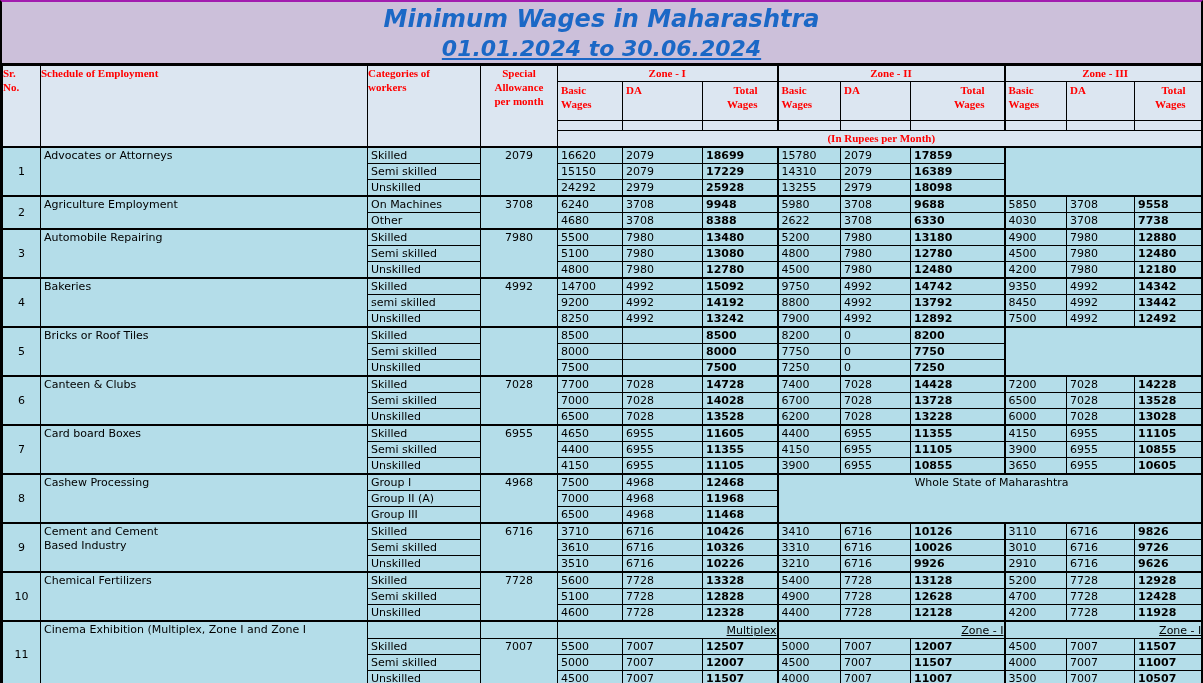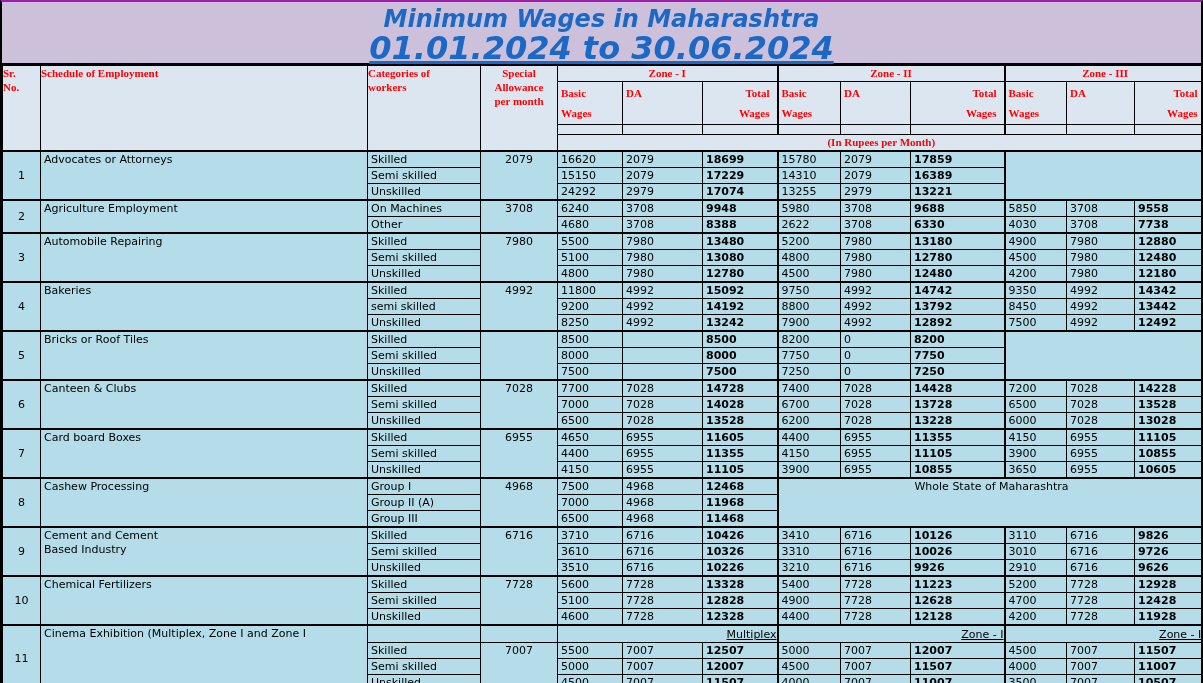--- a/index.html
+++ b/index.html
@@ -12,39 +12,39 @@
     border-left:2px solid #000; border-right:2px solid #000; border-top:2px solid #a21caf;
     overflow:hidden;
   }
   .title-band {
     height:61px; background:var(--title-band-bg, #ccc0da);
     border-bottom:2px solid #000;
     text-align:center; color:var(--title-text, #1e6bc8);
     font-weight:bold; font-style:italic;
   }
   .title-line1 { font-size:24px; line-height:31px; padding-top:2px; }
-  .title-line2 { font-size:32px; line-height:27px; text-decoration:underline; }
+  .title-line2 { font-size:22px; line-height:27px; text-decoration:underline; }
 
   table.wage-table {
     border-collapse:collapse; table-layout:fixed; width:1199px;
   }
   .wage-table th, .wage-table td {
     border:1px solid #000; padding:0; overflow:hidden;
     font-size:11px;
   }
   thead th, thead td {
     background:var(--header-bg, #dce6f1); color:var(--header-text, #ff0000);
     font-weight:bold; text-align:left;font-family:Liberation Serif, serif;
   }
   .pre { white-space:pre-line; }
   .hL { vertical-align:top; padding:1px 3px; line-height:14px; }
   .spec-h { text-align:center; padding:1px 0; }
   .zone-h { text-align:center; height:15px; line-height:15px; }
-  .subcols th { height:36px; vertical-align:top; padding:1px 3px; line-height:20px;margin-top:28px; }
-  .subcols th.tot { text-align:right; padding-right:7px; }
+  .subcols th { height:36px; vertical-align:top; padding:1px 3px; line-height:14px;margin-top:28px; }
+  .subcols th.tot { text-align:right; padding-right:19px; }
   .spacer td { height:9px; }
   .rupees { text-align:center; height:15px; line-height:15px; font-weight:bold; }
 
   tbody { background:var(--data-bg, #b4dde9); color:var(--data-text, #000000); }
   tbody td { height:15px; line-height:13px; vertical-align:middle; }
   td.sr { text-align:center; vertical-align:middle; }
   td.schedule { vertical-align:top; white-space:pre-line; padding:1px 2px 4px 3px; line-height:14px; overflow:hidden;margin-left:44px; }
   td.cat { padding-left:3px; white-space:nowrap;margin-top:20px; }
   td.special { text-align:center; vertical-align:top; padding-top:1px; }
   td.num { padding-left:3px; }
@@ -145,24 +145,24 @@
           <td class="num">2079</td>
           <td class="num total zend">17229</td>
           <td class="num">14310</td>
           <td class="num">2079</td>
           <td class="num total zend">16389</td>
         </tr>
         <tr>
           <td class="cat vR">Unskilled</td>
           <td class="num">24292</td>
           <td class="num">2979</td>
-          <td class="num total zend">17074</td>
+          <td class="num total zend">25928</td>
           <td class="num">13255</td>
           <td class="num">2979</td>
-          <td class="num total zend">13221</td>
+          <td class="num total zend">18098</td>
         </tr>
         <tr class="group-start">
           <td class="sr vR" rowspan="2">2</td>
           <td class="schedule vR" rowspan="2">Agriculture Employment</td>
           <td class="cat vR">On Machines</td>
           <td class="special vR" rowspan="2">3708</td>
           <td class="num">6240</td>
           <td class="num">3708</td>
           <td class="num total zend">9948</td>
           <td class="num">5980</td>
@@ -221,21 +221,21 @@
           <td class="num total zend">12480</td>
           <td class="num">4200</td>
           <td class="num">7980</td>
           <td class="num total zend">12180</td>
         </tr>
         <tr class="group-start">
           <td class="sr vR" rowspan="3">4</td>
           <td class="schedule vR" rowspan="3">Bakeries</td>
           <td class="cat vR">Skilled</td>
           <td class="special vR" rowspan="3">4992</td>
-          <td class="num">11800</td>
+          <td class="num">14700</td>
           <td class="num">4992</td>
           <td class="num total zend">15092</td>
           <td class="num">9750</td>
           <td class="num">4992</td>
           <td class="num total zend">14742</td>
           <td class="num">9350</td>
           <td class="num">4992</td>
           <td class="num total zend">14342</td>
         </tr>
         <tr>
@@ -436,21 +436,21 @@
         <tr class="group-start">
           <td class="sr vR" rowspan="3">10</td>
           <td class="schedule vR" rowspan="3">Chemical Fertilizers</td>
           <td class="cat vR">Skilled</td>
           <td class="special vR" rowspan="3">7728</td>
           <td class="num">5600</td>
           <td class="num">7728</td>
           <td class="num total zend">13328</td>
           <td class="num">5400</td>
           <td class="num">7728</td>
-          <td class="num total zend">11223</td>
+          <td class="num total zend">13128</td>
           <td class="num">5200</td>
           <td class="num">7728</td>
           <td class="num total zend">12928</td>
         </tr>
         <tr>
           <td class="cat vR">Semi skilled</td>
           <td class="num">5100</td>
           <td class="num">7728</td>
           <td class="num total zend">12828</td>
           <td class="num">4900</td>

